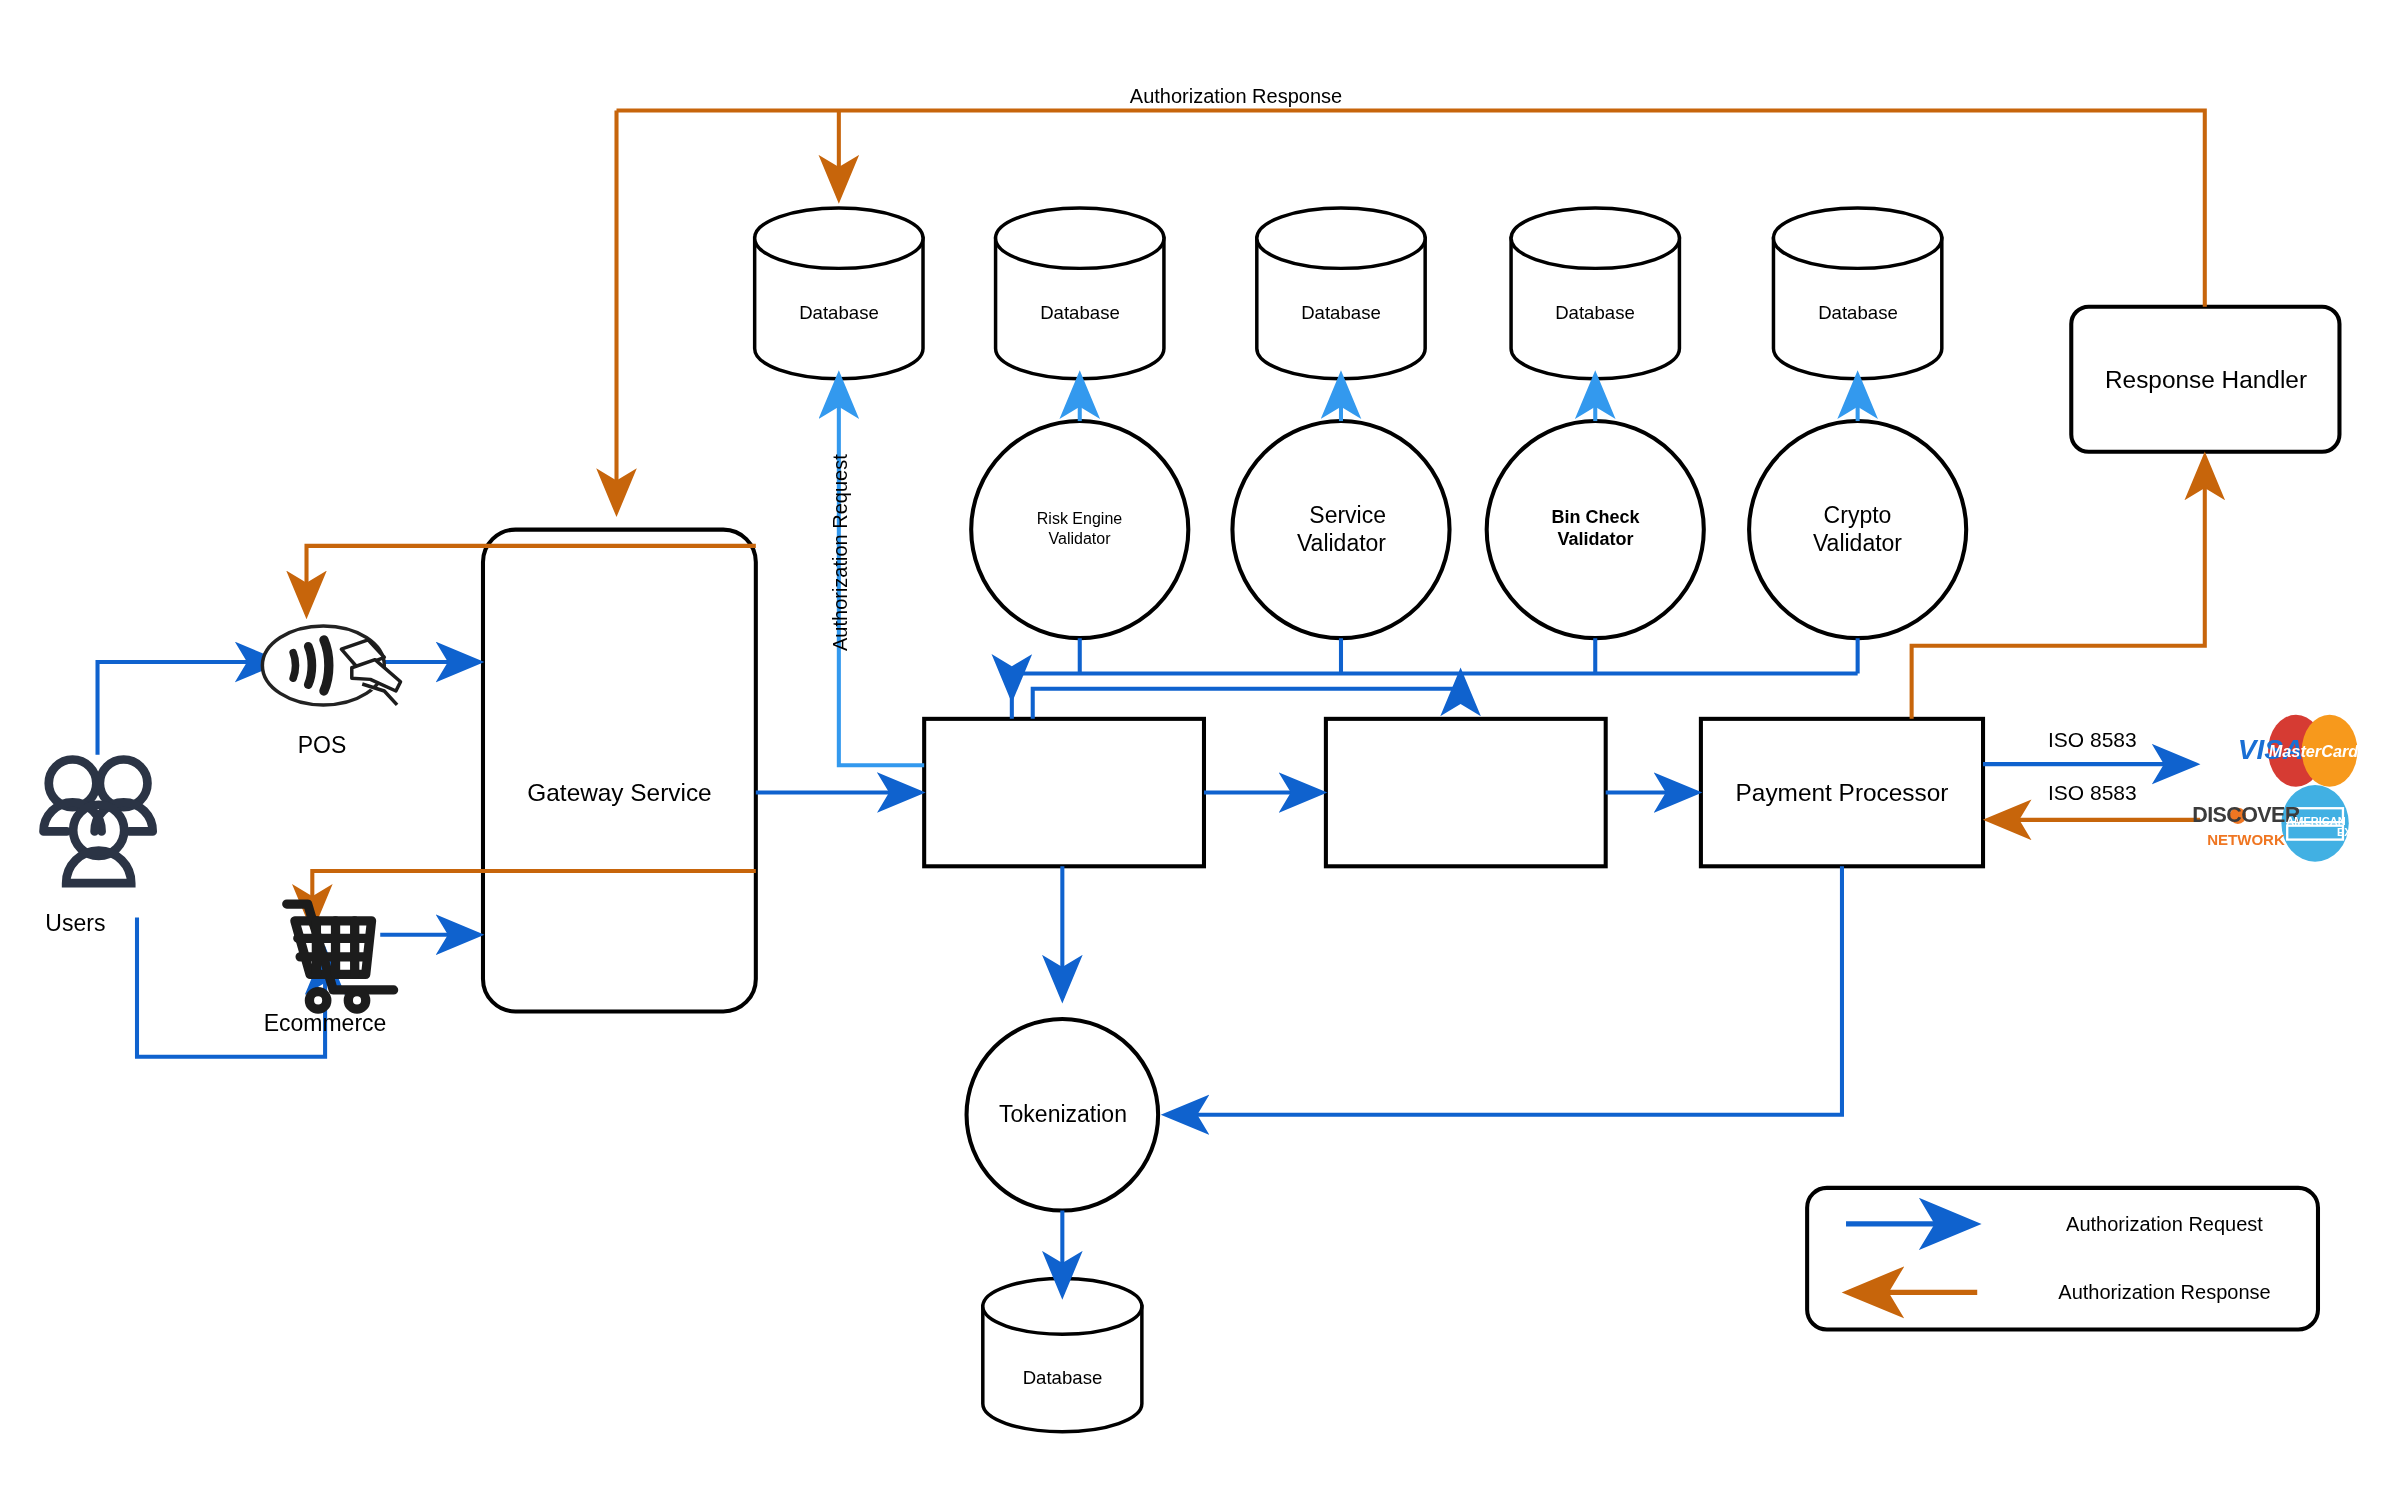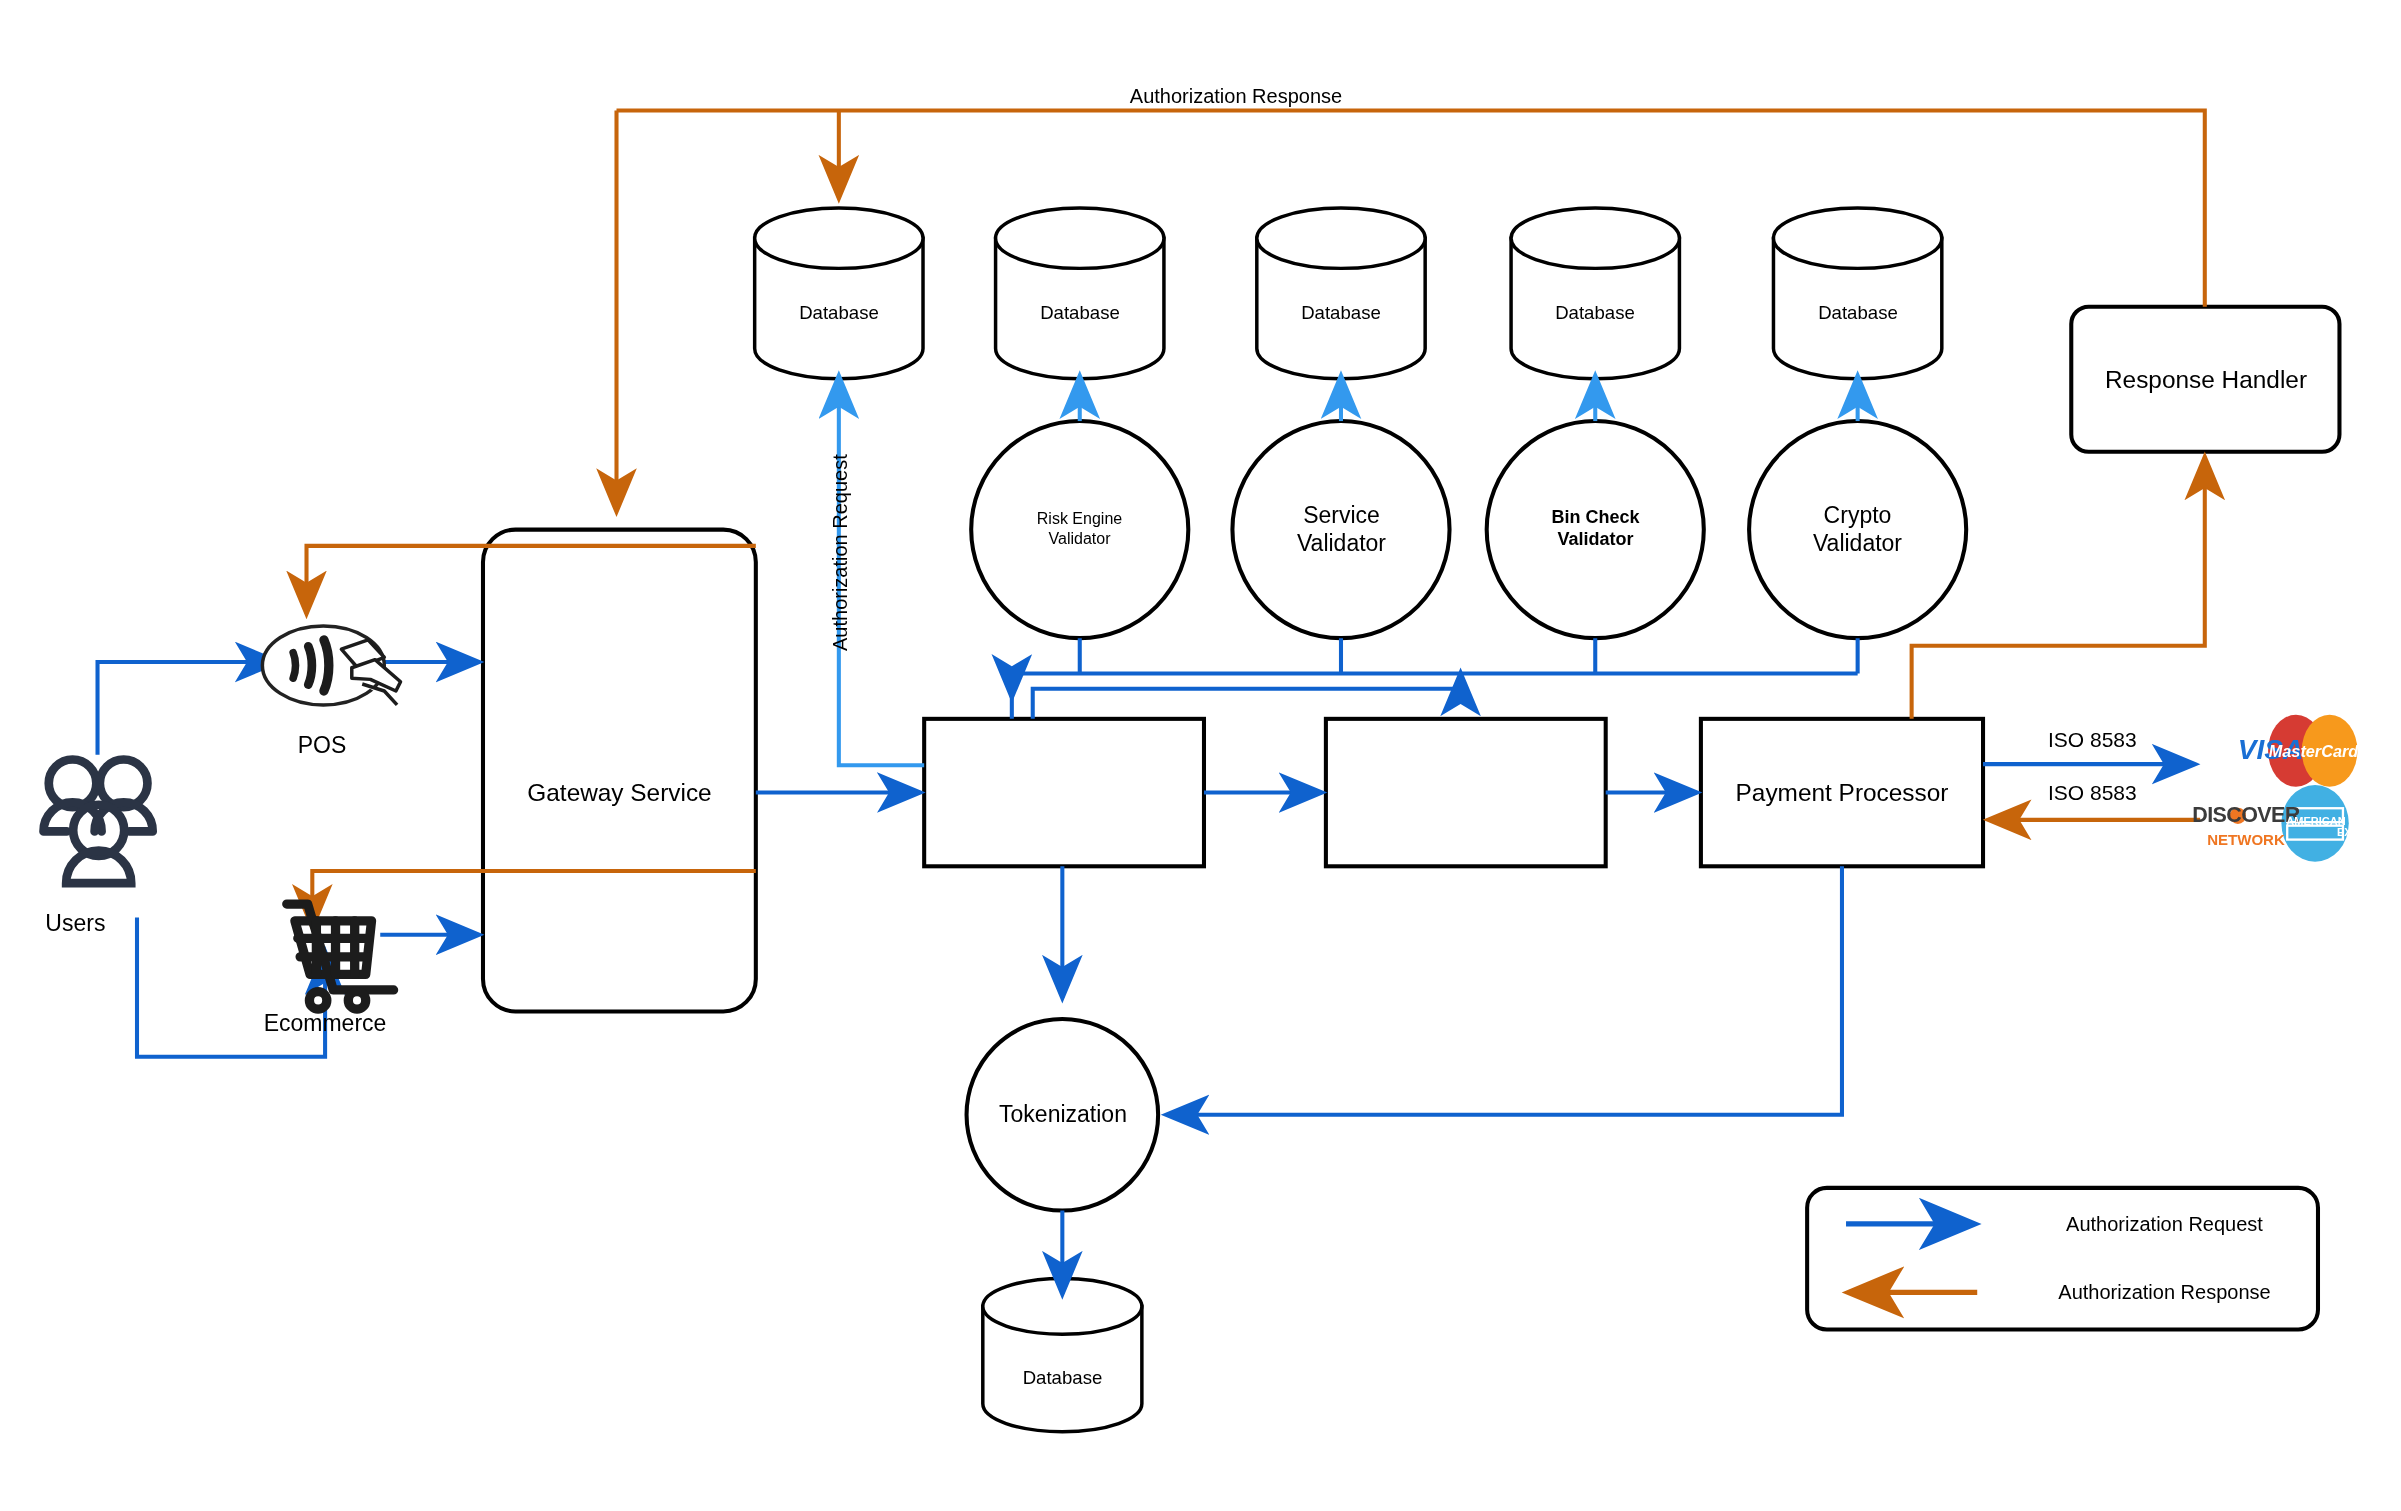--- a/index.html
+++ b/index.html
@@ -179,21 +179,21 @@
 <div class="nodeLabel" style="left:264px;top:729px;width:116px;height:33px;font-size:23px;">POS</div>
 <div class="nodeLabel" style="left:238px;top:1007px;width:174px;height:33px;font-size:23px;">Ecommerce</div>
 
 <div class="nodeLabel" style="left:483px;top:758px;width:273px;height:70px;font-size:24.4px;">Gateway Service</div>
 <div class="nodeLabel" style="left:1701px;top:719px;width:282px;height:147px;font-size:24.4px;">Payment Processor</div>
 <div class="nodeLabel" style="left:2072px;top:307px;width:268px;height:145px;font-size:24.4px;">Response Handler</div>
 <div class="nodeLabel" style="left:967px;top:1077px;width:192px;height:75px;font-size:23px;">Tokenization</div>
 
 <div class="nodeLabel" style="left:971px;top:471px;width:217px;height:116px;font-size:16px;">Risk Engine
 Validator</div>
-<div class="nodeLabel" style="left:1233px;top:471px;width:217px;height:116px;font-size:23px;">Service
+<div class="nodeLabel" style="left:1233px;top:471px;width:217px;height:116px;font-size:23px;text-align:right;">Service
 Validator</div>
 <div class="nodeLabel" style="left:1487px;top:471px;width:217px;height:116px;font-size:18px;font-weight:bold;">Bin Check
 Validator</div>
 <div class="nodeLabel" style="left:1749px;top:471px;width:217px;height:116px;font-size:23px;">Crypto
 Validator</div>
 
 <div class="nodeLabel" style="left:755px;top:299px;width:168px;height:29px;font-size:18.6px;">Database</div>
 <div class="nodeLabel" style="left:996px;top:299px;width:168px;height:29px;font-size:18.6px;">Database</div>
 <div class="nodeLabel" style="left:1257px;top:299px;width:168px;height:29px;font-size:18.6px;">Database</div>
 <div class="nodeLabel" style="left:1511px;top:299px;width:168px;height:29px;font-size:18.6px;">Database</div>

